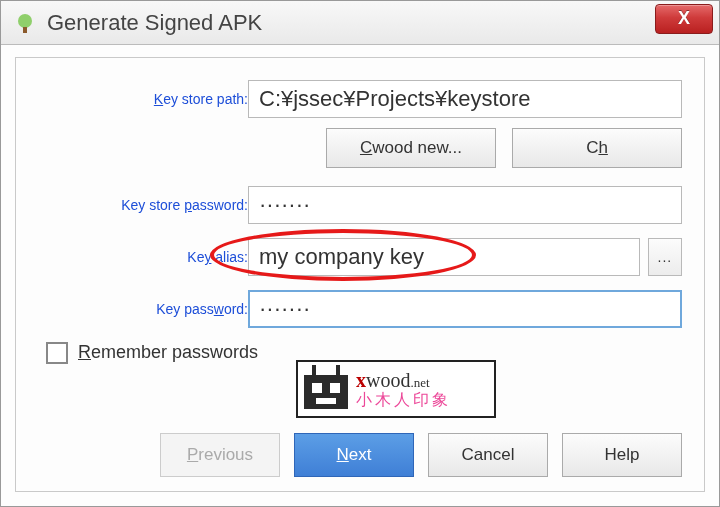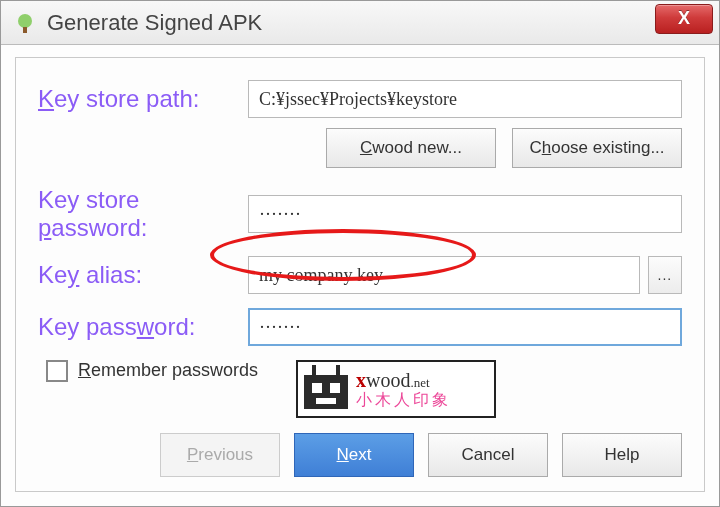--- a/index.html
+++ b/index.html
@@ -65,39 +65,39 @@
     position: relative;
     padding: 22px 22px 14px 22px;
   }
   .form-row {
     display: flex;
     align-items: center;
     margin-bottom: 14px;
   }
   .label-col {
     width: 210px;
-    font-size: 24px;
-    color: #8b5cf6;
+    font-size: 14px;
+    color: #1d4ed8;
+    text-align: right;
   }
   .u { text-decoration: underline; }
   .field-col {
     flex: 1;
     display: flex;
     align-items: center;
     gap: 8px;
   }
   .txt {
     height: 38px;
     border: 1px solid #b9b9b9;
     background: #fff;
     padding: 0 10px;
-    font-size: 18px;
+    font-size: 22px;
     color: #333;
     width: 100%;
-    font-family: Liberation Serif, serif;
   }
   .txt.focused {
     border: 2px solid #6fa8dc;
     padding: 0 9px;
   }
   .btn {
     height: 40px;
     border: 1px solid #aaa;
     background: linear-gradient(to bottom, #fcfcfc, #e8e8e8);
     font-size: 17px;
@@ -239,21 +239,20 @@
     </div>
 
     <div class="btn-row-top">
       <div class="btn wide">
         <span class="u">C</span>
           <span>wood new...</span>
       </div>
       <div class="btn wide">
         <span>C</span>
           <span class="u">h</span>
-          <span>oose existing...</span>
       </div>
     </div>
 
     <div class="form-row">
       <div class="label-col">
         <span>Key store </span><span class="u">p</span><span>assword:</span>
       </div>
       <div class="field-col">
         <input class="txt" value="·······" style="">
       </div>

